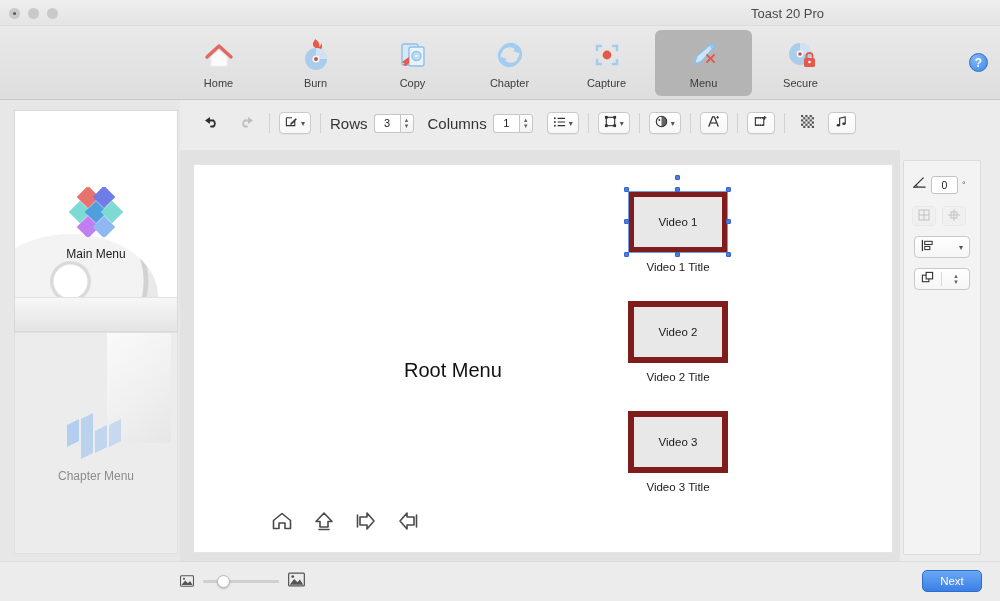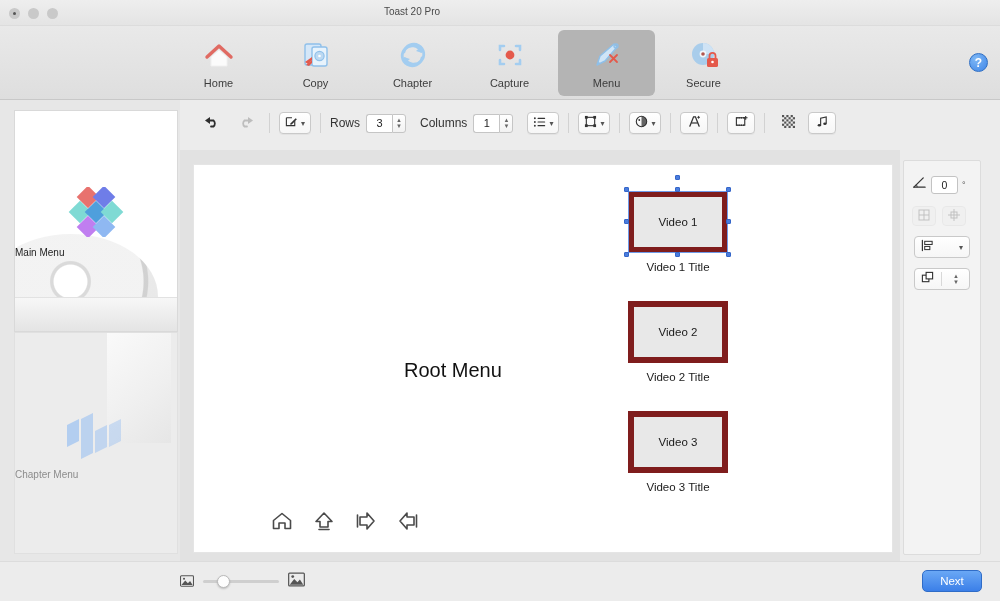--- a/index.html
+++ b/index.html
@@ -20,21 +20,21 @@
     position: absolute; top: 0; left: 0; width: 1000px; height: 26px;
     background: linear-gradient(#eeeeee, #e4e4e4);
     border-bottom: 1px solid #dcdcdc;
   }
   .traffic { position: absolute; top: 8px; left: 9px; display: flex; gap: 8px; }
   .light { width: 11px; height: 11px; border-radius: 50%; background: #c9c9c9; }
   .light .dot { display:block; width:3px; height:3px; background:#555; border-radius:50%; margin:4px auto 0; }
   .light.l2 .dot, .light.l3 .dot { background: transparent; }
   .win-title {
     position: absolute; top: 6px; left: 0; width: 824px;
-    text-align: center; font-size: 10px; color: #4a4a4a;
+    text-align: right; font-size: 13px; color: #4a4a4a;
   }
 
   
   .toolbar-top {
     position: absolute; top: 26px; left: 0; width: 1000px; height: 74px;
     background: linear-gradient(#e9e9e9, #dedede);
     border-bottom: 1px solid #c8c8c8;
   }
   .tb-items {
     position: absolute; left: 170px; top: 4px;
@@ -80,21 +80,21 @@
     position:absolute; left:-10px; bottom:0; width:190px; height:34px;
     background: linear-gradient(#f7f7f7, #e4e4e4);
     border-top: 1px solid #e2e2e2;
   }
   .logo-main {
     position: absolute; left: 50%; top: 76px; transform: translateX(-50%);
     width: 74px; height: 50px;
   }
   .card-label {
     position: absolute; left: 0; top: 136px; width: 100%;
-    text-align: left; font-size: 10px; color: #1d1d1d;
+    text-align: center; font-size: 12px; color: #1d1d1d;
   }
   .menu-card.chapter .card-label { color: #8c8c8c; }
   .logo-chapter {
     position: absolute; left: 50%; top: 80px; transform: translateX(-50%);
     width: 66px; height: 46px;
   }
   .paper-fold {
     position:absolute; right:6px; top:-2px; width:64px; height:112px;
     background: linear-gradient(140deg,#fafafa,#efefef 60%,#e6e6e6);
   }
@@ -107,21 +107,21 @@
   .t2-row { position: absolute; left: 18px; top: 12px; display: flex; align-items: center; gap: 0; }
   .t2btn {
     height: 22px; min-width: 28px; border-radius: 4px;
     background: linear-gradient(#ffffff,#f6f6f6);
     border: 1px solid #c9c9c9;
     display: flex; align-items: center; justify-content: center;
     gap: 3px; padding: 0 5px; box-shadow: 0 1px 0 rgba(0,0,0,.04);
   }
   .t2btn.flat { background: transparent; border: none; box-shadow: none; }
   .sep { width: 1px; height: 20px; background: #d2d2d2; margin: 0 9px; }
-  .lbl2 { font-size: 12px; color: #333; margin-right: 6px; }
+  .lbl2 { font-size: 15px; color: #333; margin-right: 6px; }
   .numfield {
     width: 26px; height: 19px; border-radius: 3px 0 0 3px;
     background: #fff; border: 1px solid #c5c5c5; border-right: none;
     font-size: 11px; color: #222; display: flex; align-items: center; justify-content: center;
   }
   .stepper {
     width: 14px; height: 19px; border: 1px solid #c5c5c5; border-radius: 0 3px 3px 0;
     background: linear-gradient(#fff,#f2f2f2);
     display: flex; flex-direction: column; align-items: center; justify-content: center;
     font-size: 6px; color: #666; line-height: 6px;
@@ -235,20 +235,32 @@
       <div class="tb-item">
         <span class="tb-ico">
           <svg width="34" height="34" viewBox="0 0 34 34">
             <path d="M5 19 L17 8 L29 19" fill="none" stroke="#e06a62" stroke-width="3.4" stroke-linecap="round" stroke-linejoin="round"></path>
             <path d="M9 19 L9 28 L25 28 L25 19 L17 12 Z" fill="#fbfbfb" stroke="#f0f0f0" stroke-width="1"></path>
           </svg>
         </span>
         <span class="tb-lab">Home</span>
       </div>
 
+      <div class="tb-item">
+        <span class="tb-ico">
+          <svg width="34" height="34" viewBox="0 0 34 34">
+            <path d="M15 9 C12 5 16 3 16 1 C20 4 21 6 20 9 C22 8 22 6 22 5 C24 8 23 11 21 12 Z" fill="#e8594a"></path>
+            <circle cx="17" cy="21" r="11" fill="#a9cdeb"></circle>
+            <path d="M17 10 A11 11 0 0 1 28 21 L17 21 Z" fill="#cfe3f5"></path>
+            <circle cx="17" cy="21" r="3.6" fill="#f2f7fb"></circle>
+            <circle cx="17" cy="21" r="2" fill="#d9504a"></circle>
+          </svg>
+        </span>
+        <span class="tb-lab">Burn</span>
+      </div>
 
       <div class="tb-item">
         <span class="tb-ico">
           <svg width="34" height="34" viewBox="0 0 34 34">
             <rect x="6" y="6" width="16" height="21" rx="2" fill="#d5e7f8" stroke="#8fc0ea" stroke-width="1.4"></rect>
             <rect x="13" y="9" width="15" height="19" rx="2" fill="#e8f3fc" stroke="#8fc0ea" stroke-width="1.4"></rect>
             <circle cx="20.5" cy="18" r="4.6" fill="#bcd9f2" stroke="#8fc0ea" stroke-width="1.2"></circle>
             <circle cx="20.5" cy="18" r="1.3" fill="#fff"></circle>
             <path d="M6 24 L13 19 L13 22 L9 26 Z" fill="#e35a4c"></path>
             <path d="M7 27 L13 22 L13 25 L10 28 Z" fill="#e35a4c"></path>

